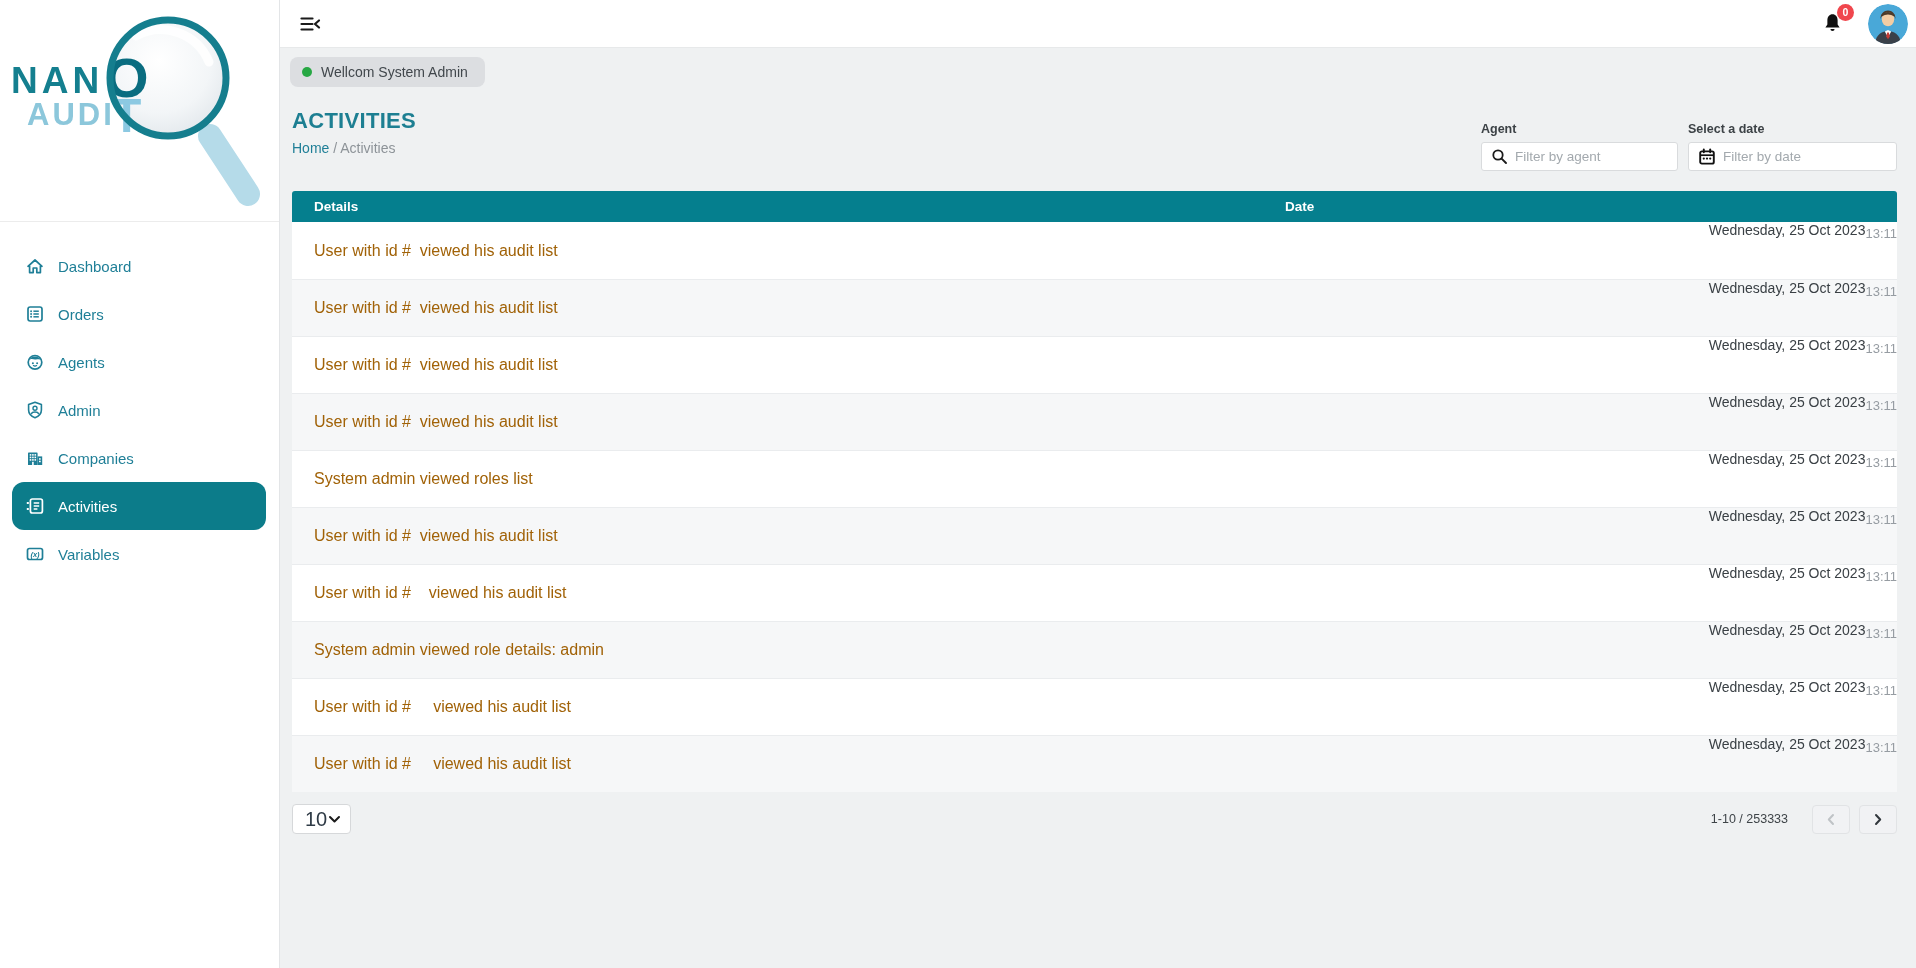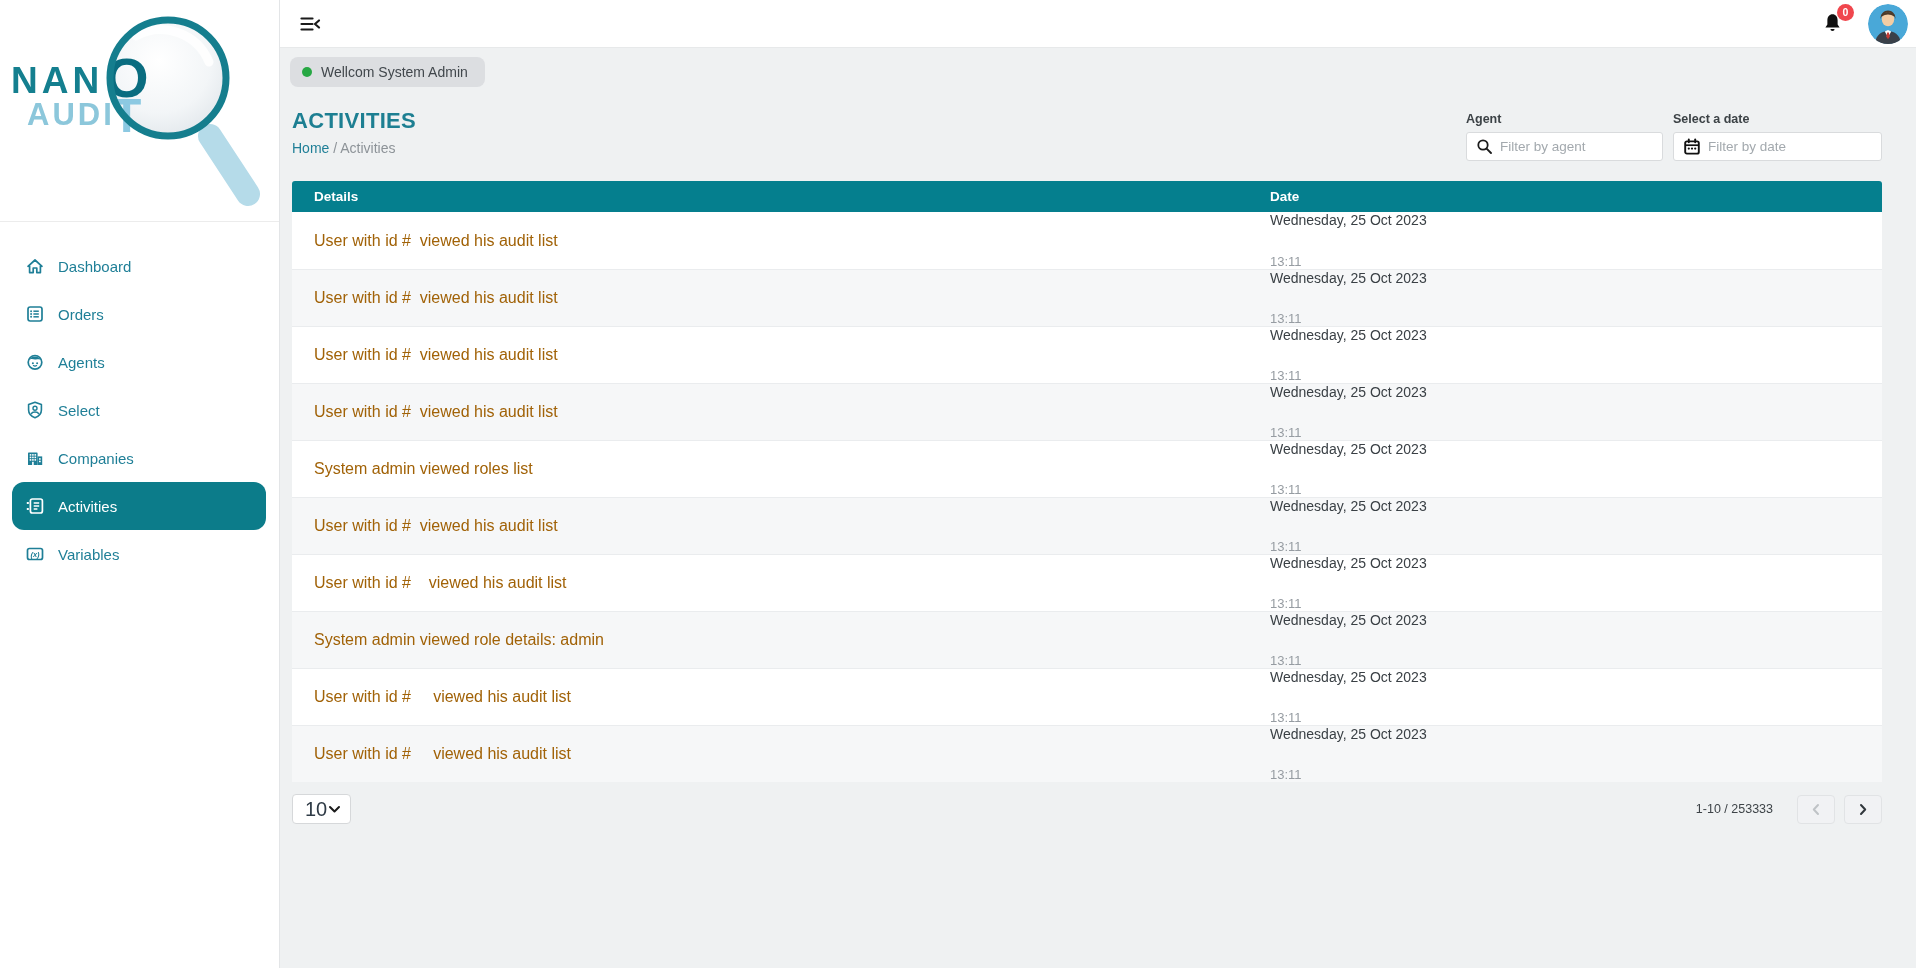--- a/index.html
+++ b/index.html
@@ -39,53 +39,53 @@
   .topbar-right { display:flex; align-items:center; gap:24px; }
   .bell-wrap { position:relative; background:none; border:none; cursor:pointer; width:24px; height:24px; }
   .badge {
     position:absolute; top:-8px; right:-10px;
     width:17px; height:17px; border-radius:50%;
     background:#f0464d; color:#fff; font-size:10.5px; font-weight:700;
     display:flex; align-items:center; justify-content:center;
   }
   .avatar { width:40px; height:40px; border-radius:50%; overflow:hidden; border:none; padding:0; background:none; cursor:pointer; }
 
-  .content { flex:1; padding:9px 34px 0 10px;border-radius:9px; }
+  .content { flex:1; padding:9px 19px 0 10px;border-radius:9px; }
 
   .workspace-chip {
     display:inline-flex; align-items:center; height:30px;
     padding:0 17px 0 12px; background:#dcdee1; border-radius:8px;
     font-size:14px; color:#41474c; cursor:pointer;
   }
   .dot { width:10px; height:10px; border-radius:50%; background:#27a844; margin-right:9px; }
 
   .page-head { display:flex; justify-content:space-between; align-items:flex-start; margin:21px 0 20px 2px; }
   .page-title { font-size:22px; font-weight:700; color:#1d7f92; letter-spacing:.3px; }
   .breadcrumb { margin-top:6px; font-size:14px; color:#8d9398; }
   .bc-home { color:#1f7f97; text-decoration:none; cursor:pointer; }
 
-  .filters { display:flex; gap:10px; margin-top:4px; }
+  .filters { display:flex; gap:10px; margin-top:14px; }
   .filter-label { display:block; font-size:12.5px; font-weight:700; color:#3c4246; margin-bottom:6px; }
   .input-wrap { position:relative; background:#fff; border:1px solid #d9dbdd; border-radius:3px; height:29px; display:flex; align-items:center; }
   .input-wrap svg { margin-left:9px; flex-shrink:0; }
   .input-wrap input { border:none; outline:none; background:transparent; font-size:13.5px; padding:0 8px 0 7px; width:100%; color:#333; font-family:inherit; }
   .input-wrap input::placeholder { color:#a3a9ae; }
   .agent-wrap { width:197px; } .date-wrap { width:209px;justify-content:flex-end; }
 
   
   .table { margin-left:2px; }
   .thead { display:flex; background:#057f8e; height:31px; align-items:center; border-radius:3px 3px 0 0; }
   .th { color:#fff; font-size:13.5px; font-weight:700; }
   .th-details { flex:1; padding-left:22px; }
   .th-date { width:632px; padding-left:20px; }
   .tr { display:flex; background:#fff; height:57px; border-top:1px solid #eaecee; }
   .tr:first-child { border-top:none; }
   .tr:nth-child(even) { background:#f6f7f8; }
   .td-details { flex:1; padding-left:22px; display:flex; align-items:center; font-size:16px; color:#a16207; white-space:pre-wrap; }
-  .td-date { width:632px; padding-left:20px; display:flex; flex-direction:column; justify-content:space-between; }
+  .td-date { width:632px; padding-left:20px; display:flex; justify-content:flex-end; }
   .date-main { font-size:14px; color:#3a4045; }
   .date-time { font-size:13px; color:#969ca2; margin-top:4px; }
 
   
   .pagination { display:flex; justify-content:space-between; align-items:center; margin:12px 0 0 2px; }
   .pagesize {
     display:flex; align-items:center; justify-content:space-between;
     width:59px; height:30px; background:#fff; border:1px solid #d6d8da;
     border-radius:4px; padding:0 9px 0 12px; font-size:20px; color:#2f3b46;
     cursor:pointer; font-family:inherit;
@@ -153,21 +153,21 @@
           <path d="M8.4 13.6 Q10 14.7 11.6 13.6" fill="none" stroke="currentColor" stroke-width="1.2" stroke-linecap="round"></path>
         </svg>
         <span>Agents</span>
       </div>
       <div class="menu-item">
         <svg class="mi-icon" viewBox="0 0 20 20">
           <path d="M10 2.2 L16.4 4.6 V10 C16.4 13.9 13.5 16.4 10 17.8 C6.5 16.4 3.6 13.9 3.6 10 V4.6 Z" fill="none" stroke="currentColor" stroke-width="1.6" stroke-linejoin="round"></path>
           <circle cx="10" cy="8.3" r="2" fill="none" stroke="currentColor" stroke-width="1.4"></circle>
           <path d="M6.6 13.6 C7.1 11.4 12.9 11.4 13.4 13.6" fill="none" stroke="currentColor" stroke-width="1.4" stroke-linecap="round"></path>
         </svg>
-        <span>Select</span>
+        <span>Admin</span>
       </div>
       <div class="menu-item">
         <svg class="mi-icon" viewBox="0 0 20 20">
           <path d="M3 17 V5.4 C3 4.8 3.4 4.4 4 4.4 H11.6 C12.2 4.4 12.6 4.8 12.6 5.4 V17 Z" fill="currentColor"></path>
           <rect x="12.6" y="8.4" width="4.6" height="8.6" fill="currentColor"></rect>
           <rect x="4.7" y="6.1" width="1.6" height="1.6" fill="#fff"></rect>
             <rect x="7.1" y="6.1" width="1.6" height="1.6" fill="#fff"></rect>
             <rect x="9.5" y="6.1" width="1.6" height="1.6" fill="#fff"></rect>
           <rect x="4.7" y="8.6" width="1.6" height="1.6" fill="#fff"></rect>
             <rect x="7.1" y="8.6" width="1.6" height="1.6" fill="#fff"></rect>

